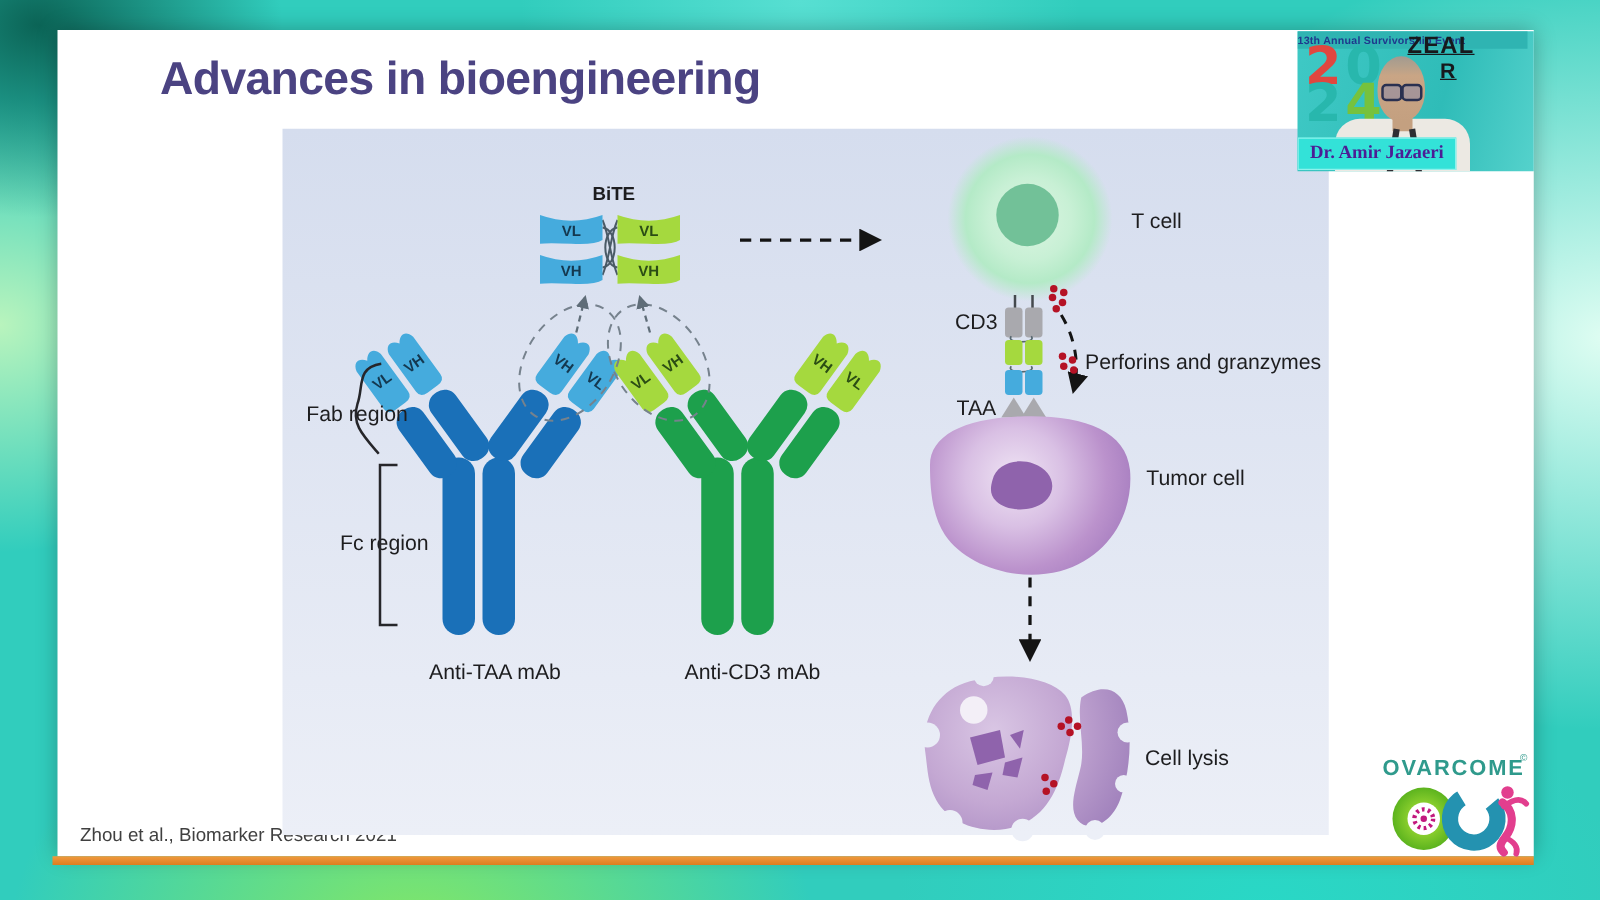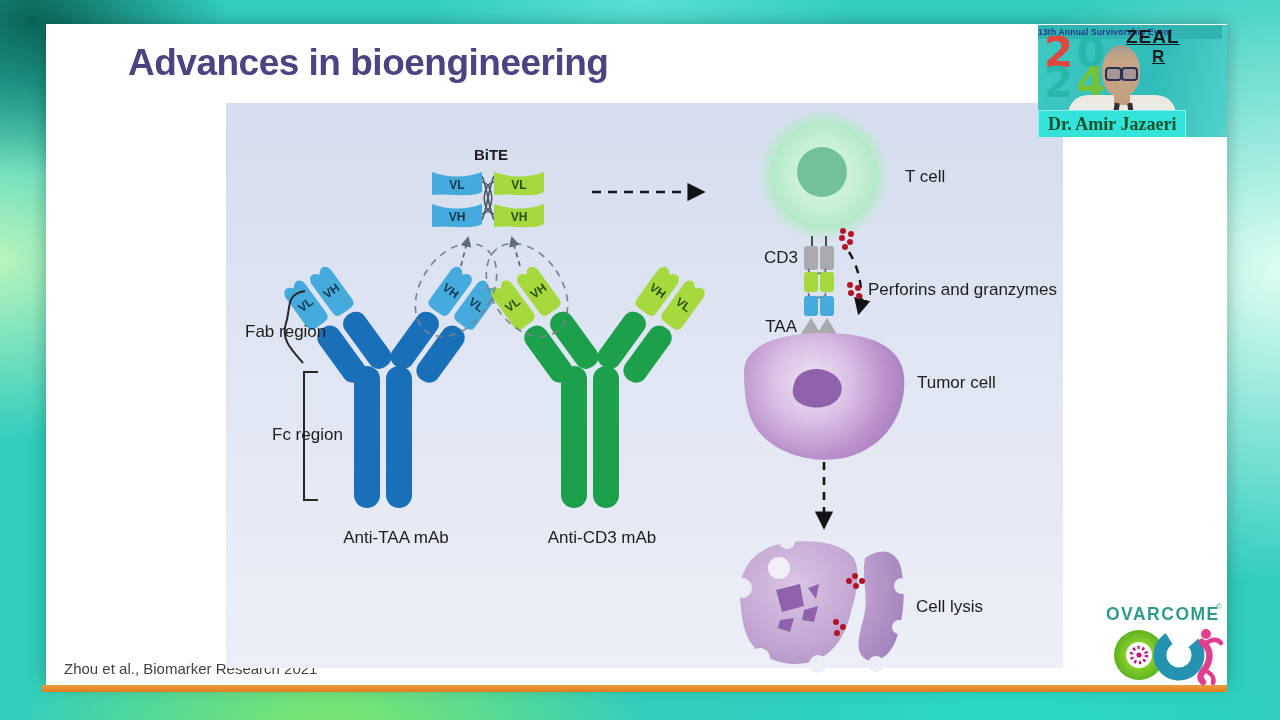--- a/index.html
+++ b/index.html
@@ -47,21 +47,21 @@
   .wc-glasses .lens{position:absolute;top:0;width:13px;height:10px;border:2px solid #2a3050;
           border-radius:4px;background:rgba(90,120,200,.30);}
   .lensL{left:0;} .lensR{right:0;}
   .wc-coat{position:absolute;left:30px;top:70px;width:108px;height:44px;
           background:#ece9e3;border-radius:20px 20px 0 0;}
   .wc-neck{position:absolute;left:76px;top:68px;width:16px;height:12px;background:#c4a080;}
   .wc-lanyard-l,.wc-lanyard-r{position:absolute;top:78px;width:5px;height:36px;background:#2e2e33;}
   .wc-lanyard-l{left:74px;transform:rotate(9deg);}
   .wc-lanyard-r{left:92px;transform:rotate(-9deg);}
   .wc-nametag{position:absolute;left:0px;top:85px;padding:3px 9px 4px 9px;background:#33e2d8;
-          border:1px solid #8df2ec;color:#14532d;font-weight:bold;font-size:18px;
+          border:1px solid #8df2ec;color:#4c1d95;font-weight:bold;font-size:15px;
           font-family:"Liberation Serif",serif;}
   .ovarcome{position:absolute;left:1103px;top:598px;width:124px;height:88px;}
 </style>
 </head>
 <body>
 
 <div class="bg"></div>
 
 <div class="slide"></div>
 <div class="orangebar"></div>

